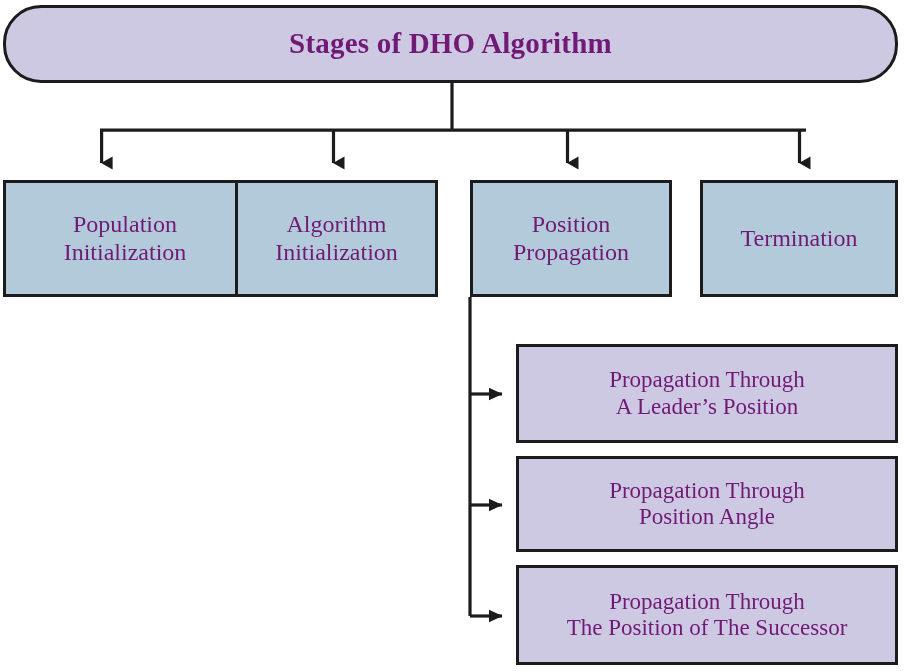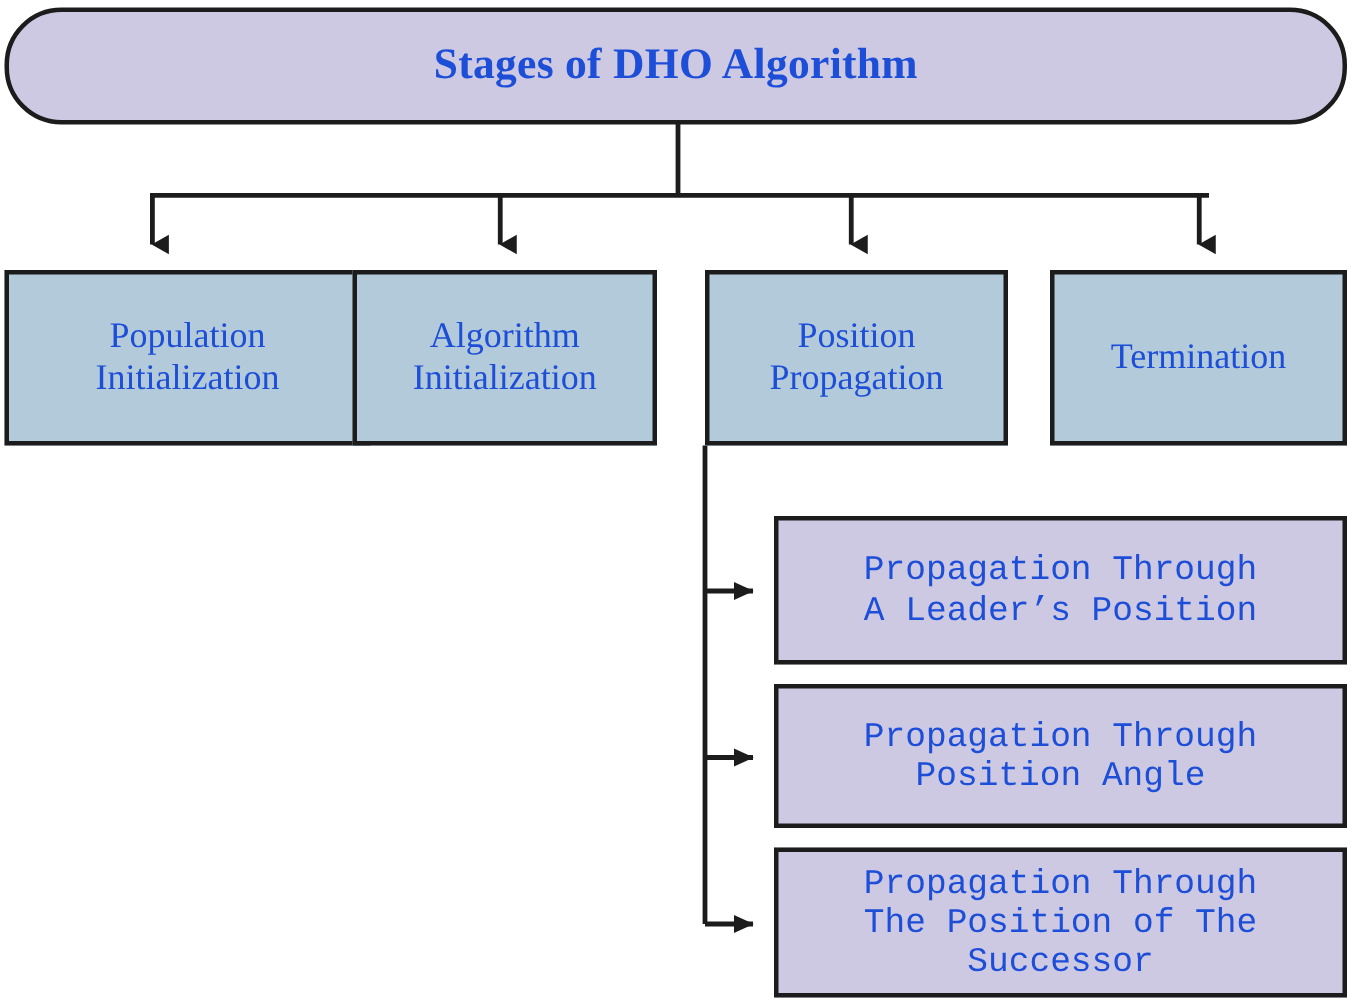--- a/index.html
+++ b/index.html
@@ -29,21 +29,21 @@
 
   
   .node {
     position: absolute;
     box-sizing: border-box;
     border: 3px solid #1c1c1c;
     display: flex;
     align-items: center;
     justify-content: center;
     text-align: center;
-    color: #1d4ed8;
+    color: #701a75;
     line-height: 1.14;
     white-space: pre-line;
     z-index: 3;
   }
 
   
   .node.root {
     border-radius: 38px;
     border-width: 3px;
     font-weight: bold;
@@ -51,21 +51,20 @@
   }
 
   
   .node.stage {
     border-width: 3px;
   }
 
   
   .node.substep {
     border-width: 3px;
-    font-family: Liberation Mono, monospace;
   }
 
   .node-label {
     display: block;
     padding: 0 6px;
   }
 </style>
 </head>
 <body>
 

